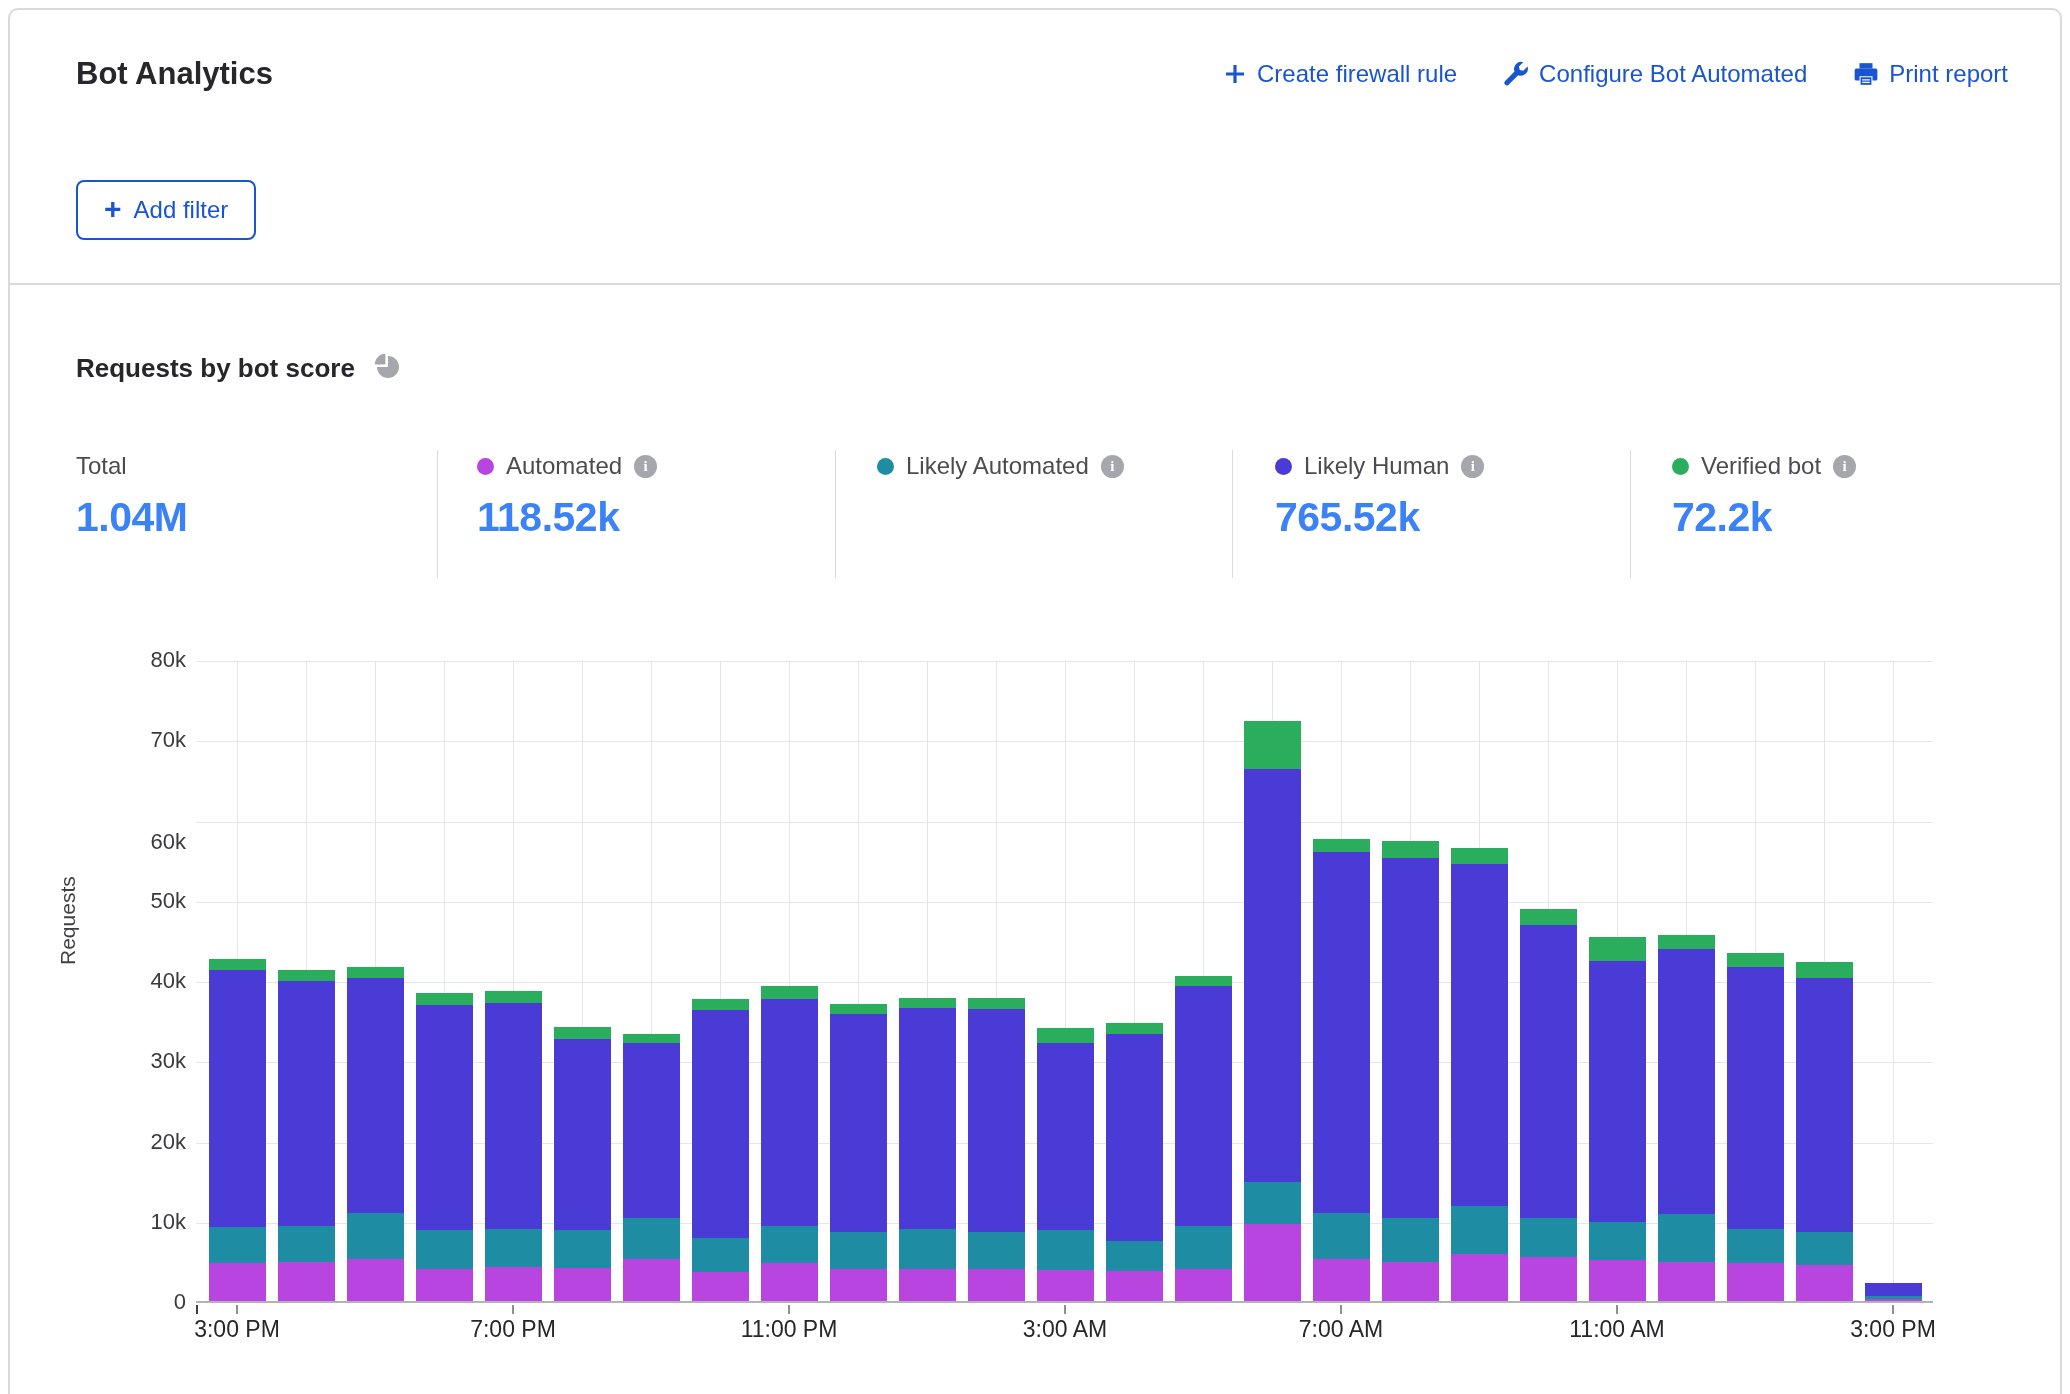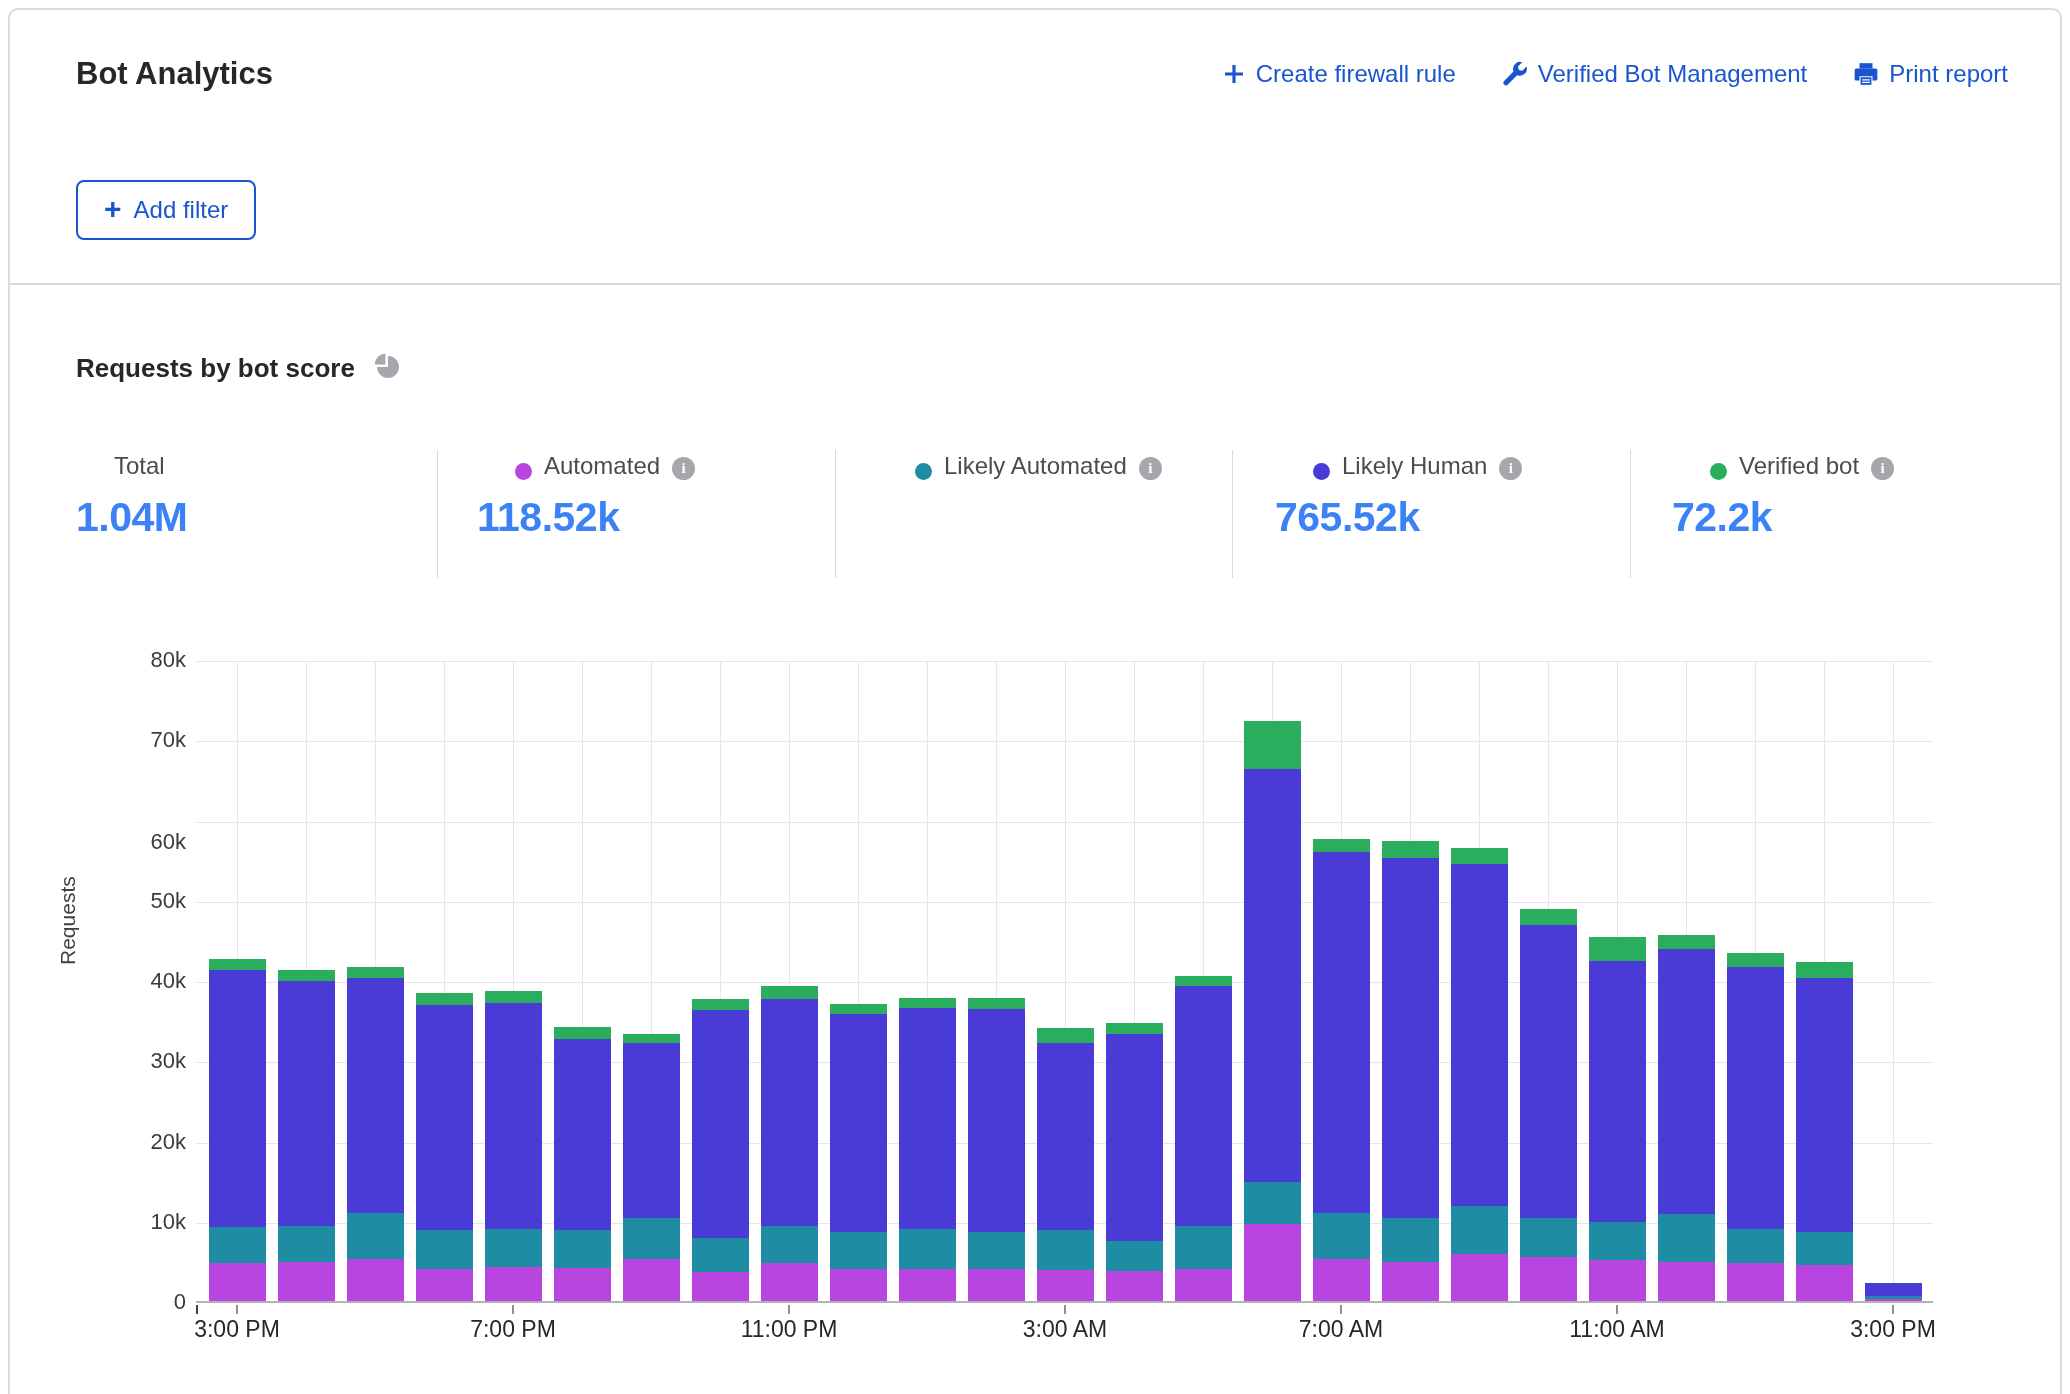--- a/index.html
+++ b/index.html
@@ -28,21 +28,21 @@
     border-right:11px solid transparent; border-top:13px solid #5c5c63; }
 
   .header-divider { position:absolute; left:8px; top:283px; width:2054px; height:2px; background:#d9d9de; }
 
   .section-title-row { position:absolute; left:76px; top:352px; display:flex; align-items:center; gap:18px; }
   .section-title { font-size:26px; font-weight:bold; color:#26262b; }
 
   .stat-divider { position:absolute; top:450px; width:1px; height:128px; background:#d9d9de; }
 
   .stat-col { position:absolute; top:452px; }
-  .stat-head { display:flex; align-items:flex-end; gap:12px; font-size:24px; color:#4b4b52;margin-left:38px; }
+  .stat-head { display:flex; align-items:center; gap:12px; font-size:24px; color:#4b4b52; }
   .dot { width:17px; height:17px; border-radius:50%; flex:0 0 auto; }
   .info-icon { width:23px; height:23px; border-radius:50%; background:#a6a6ad; color:#fff;
     font-size:15px; font-weight:bold; display:flex; align-items:center; justify-content:center;
     font-family:"Liberation Serif", serif; }
   .stat-value { margin-top:14px; font-size:41px; font-weight:bold; color:#3b82f6; letter-spacing:-0.5px; }
 
   .ylab { position:absolute; left:60px; width:126px; text-align:right; font-size:22px; color:#3a3a40; }
   .yaxis-title { position:absolute; left:56px; top:965px; font-size:21px; color:#3f3f46;
     transform:rotate(-90deg); transform-origin:left top; }
   .xaxis-title { position:absolute; top:1354px; left:196px; width:1737px; text-align:center;
@@ -73,21 +73,21 @@
           </svg>
       </span>
       <span>Create firewall rule</span>
     </div>
     <div class="hlink">
       <span>
         <svg width="26" height="26" viewBox="0 0 24 24">
             <path d="M22.7 5.1a6.6 6.6 0 0 1-8.7 8.1l-8.6 8.6a2.4 2.4 0 0 1-3.4-3.4l8.6-8.6a6.6 6.6 0 0 1 8.1-8.7l-4 4 .8 3.2 3.2.8 4-4z" fill="#1a55d0"></path>
           </svg>
       </span>
-      <span>Verified Bot Management</span>
+      <span>Configure Bot Automated</span>
     </div>
     <div class="hlink">
       <span>
         <svg width="26" height="26" viewBox="0 0 24 24">
           <path d="M6 2h12v5H6z" fill="#1a55d0"></path>
           <path d="M3 7h18a1.5 1.5 0 0 1 1.5 1.5v8A1.5 1.5 0 0 1 21 18h-3v-4H6v4H3a1.5 1.5 0 0 1-1.5-1.5v-8A1.5 1.5 0 0 1 3 7z" fill="#1a55d0"></path>
           <path d="M7 15h10v7H7z" fill="#1a55d0"></path>
             <path d="M8.5 17.5h7M8.5 19.7h7" stroke="#fff" stroke-width="1.2"></path>
         </svg>
       </span>

